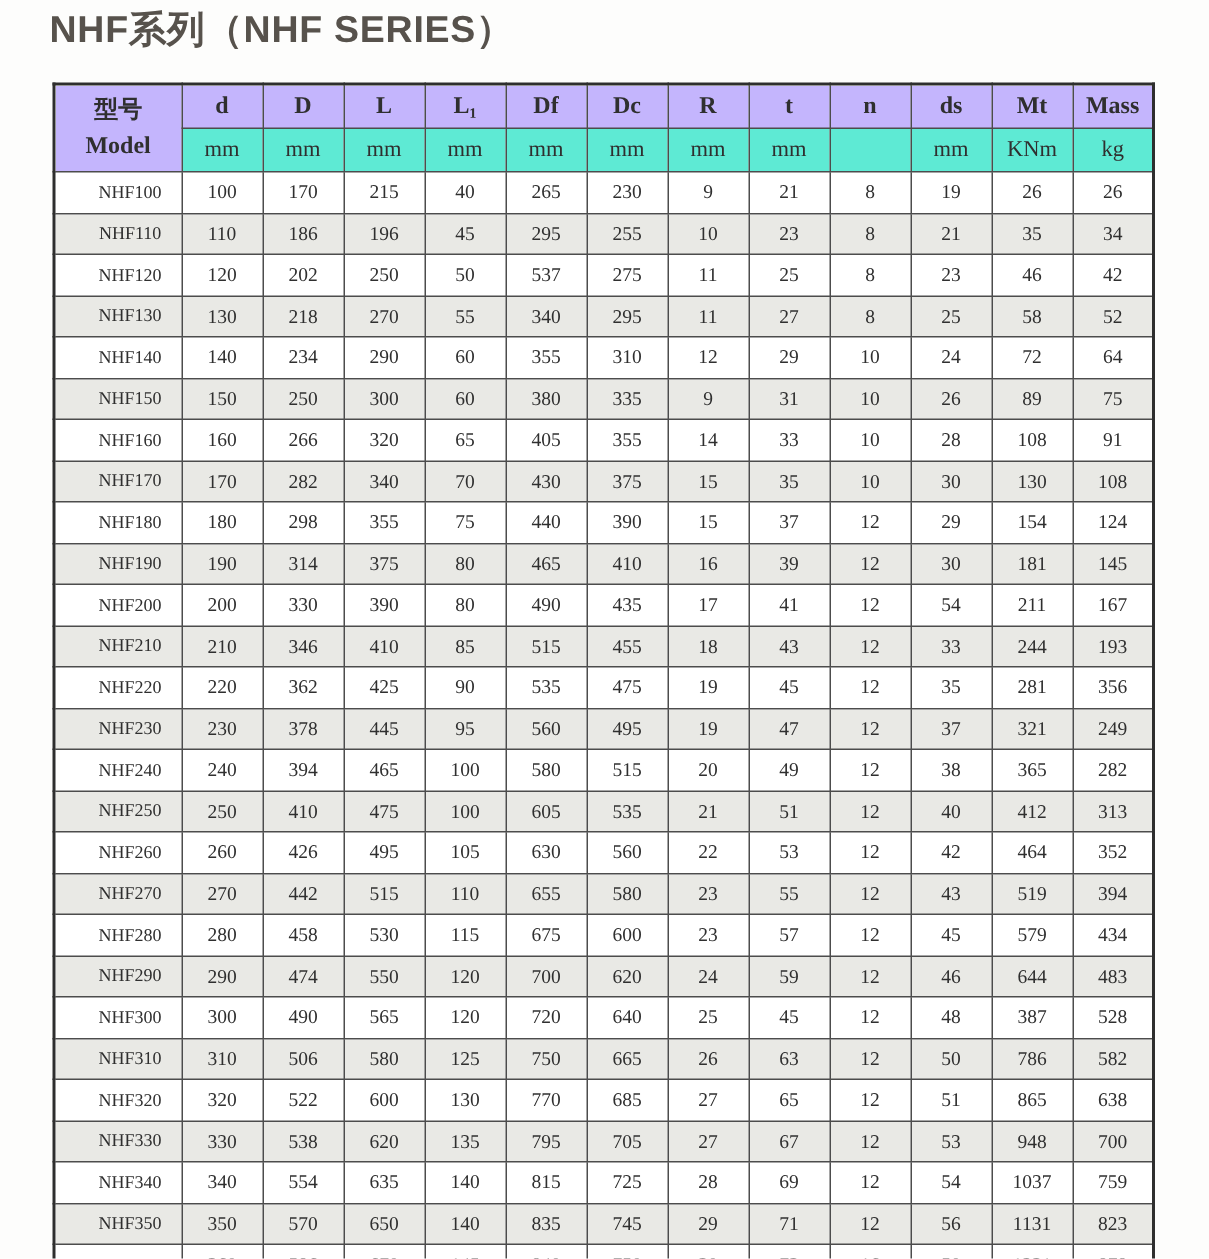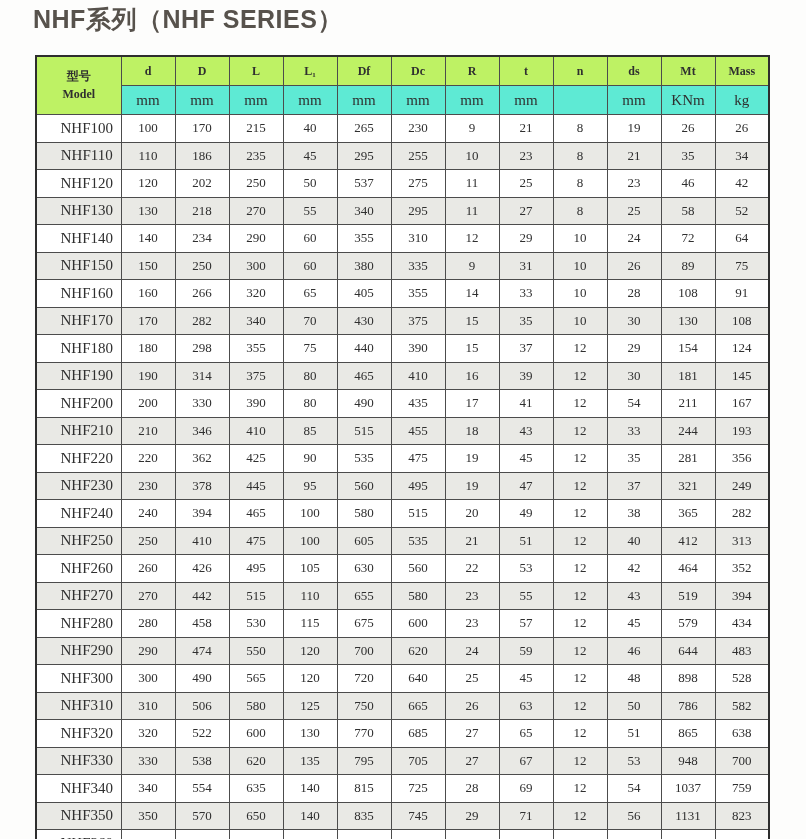--- a/index.html
+++ b/index.html
@@ -41,34 +41,34 @@
   table.spec-table td {
     border: 1px solid #4c4c4c;
     text-align: center;
     vertical-align: middle;
     padding: 0;
     color: #2f2f2f;
     overflow: hidden;
   }
   col.model-col { width: 85px; }
   col.val-col   { width: 54px; }
-  thead tr.hdr-labels th { height: 28px; font-size: 12px; font-weight: bold; background: #bef264; }
+  thead tr.hdr-labels th { height: 28px; font-size: 16px; font-weight: bold; background: #c4b5fd; }
   thead tr.hdr-units  th { height: 28px; font-size: 15px; font-weight: normal; background: #5eead4; }
   th.model-th {
     background: #e9e9e5;
     font-weight: normal;
     font-size: 15px;
     line-height: 1.45;
   }
   tbody td {
     height: 26.5px;
     font-size: 13px;
   }
   tbody td.model-cell {
-    font-size: 15px;
+    font-size: 12px;
     padding-left: 16px;
   }
   tbody tr:nth-child(even) td { background: #e9e9e5; }
   tbody tr:nth-child(odd)  td { background: #ffffff; }
 </style>
 </head>
 <body>
 
 <div class="page">
   <div class="page-title">NHF系列（NHF SERIES）</div>
@@ -136,21 +136,21 @@
           <td class="value-cell">21</td>
           <td class="value-cell">8</td>
           <td class="value-cell">19</td>
           <td class="value-cell">26</td>
           <td class="value-cell">26</td>
         </tr>
         <tr>
           <td class="model-cell">NHF110</td>
           <td class="value-cell">110</td>
           <td class="value-cell">186</td>
-          <td class="value-cell">235</td>
+          <td class="value-cell">196</td>
           <td class="value-cell">45</td>
           <td class="value-cell">295</td>
           <td class="value-cell">255</td>
           <td class="value-cell">10</td>
           <td class="value-cell">23</td>
           <td class="value-cell">8</td>
           <td class="value-cell">21</td>
           <td class="value-cell">35</td>
           <td class="value-cell">34</td>
         </tr>
@@ -429,21 +429,21 @@
           <td class="value-cell">300</td>
           <td class="value-cell">490</td>
           <td class="value-cell">565</td>
           <td class="value-cell">120</td>
           <td class="value-cell">720</td>
           <td class="value-cell">640</td>
           <td class="value-cell">25</td>
           <td class="value-cell">45</td>
           <td class="value-cell">12</td>
           <td class="value-cell">48</td>
-          <td class="value-cell">898</td>
+          <td class="value-cell">387</td>
           <td class="value-cell">528</td>
         </tr>
         <tr>
           <td class="model-cell">NHF310</td>
           <td class="value-cell">310</td>
           <td class="value-cell">506</td>
           <td class="value-cell">580</td>
           <td class="value-cell">125</td>
           <td class="value-cell">750</td>
           <td class="value-cell">665</td>

